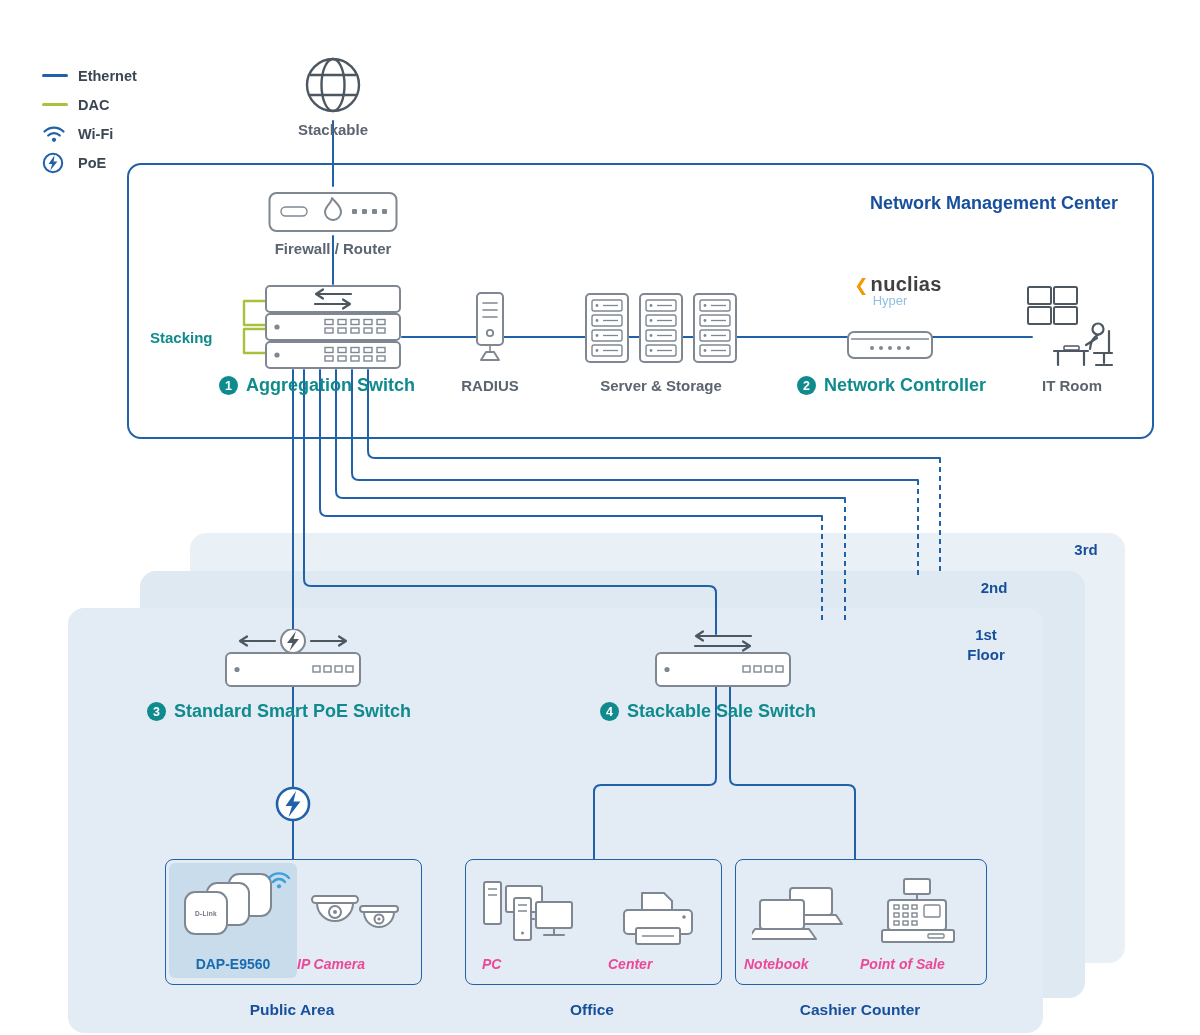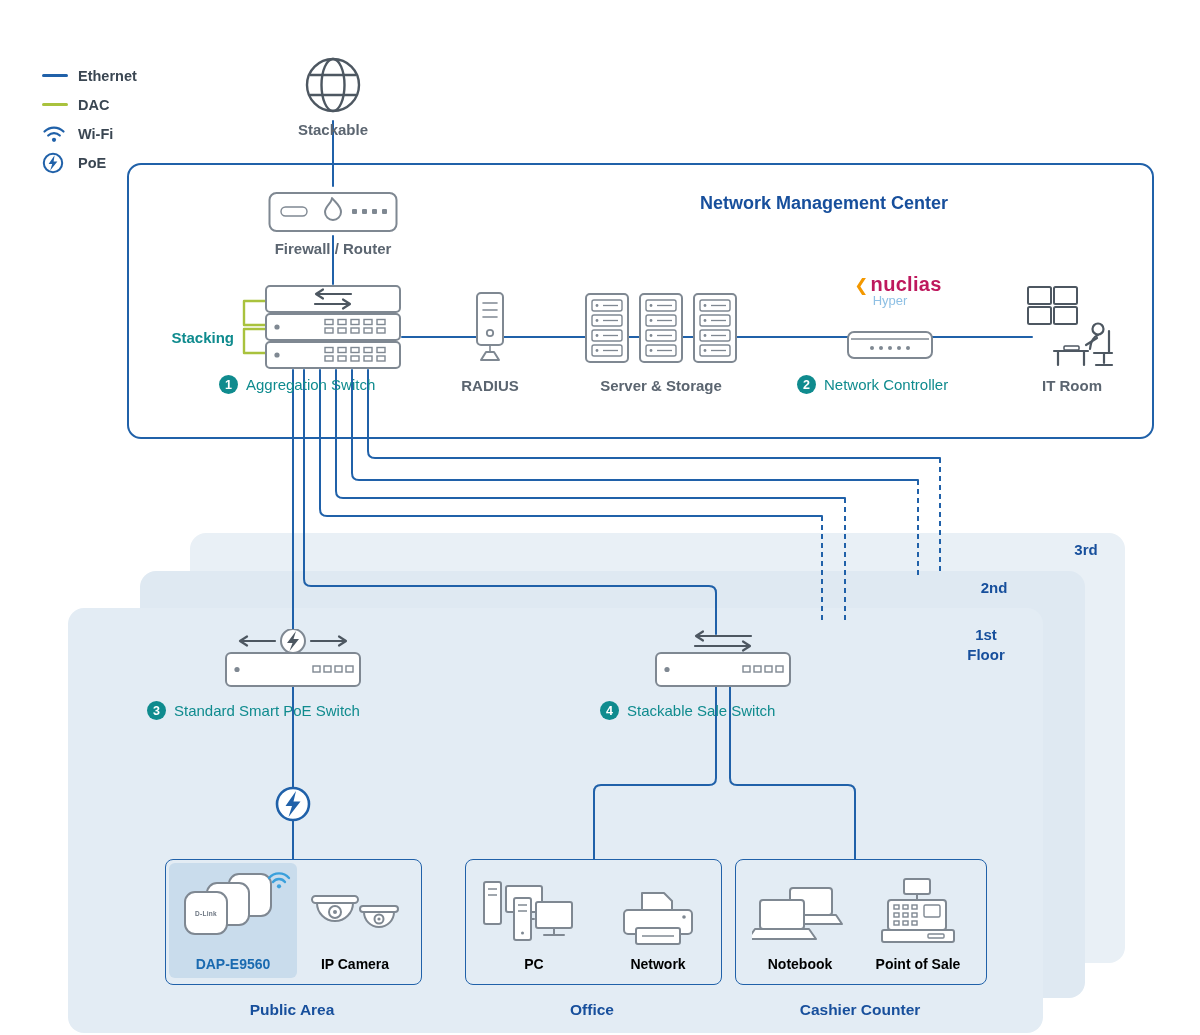--- a/index.html
+++ b/index.html
@@ -7,64 +7,64 @@
          font-family:"Liberation Sans","DejaVu Sans",sans-serif;margin-top:33px;}
 
   
   .panel{position:absolute;border-radius:16px;z-index:1;}
   .panel-3{left:190px;top:500px;width:935px;height:430px;background:#e9f0f6;}
   .panel-2{left:140px;top:538px;width:945px;height:427px;background:#dfe9f2;}
   .panel-1{left:68px;top:575px;width:975px;height:425px;background:#e3ecf4;}
 
   .nmc-box{position:absolute;left:127px;top:130px;width:1023px;height:272px;
            border:2px solid #2061a9;border-radius:14px;z-index:2;}
-  .nmc-title{position:absolute;left:700px;top:160px;width:418px;
+  .nmc-title{position:absolute;left:700px;top:160px;width:418px;text-align:right;
              color:#174f9c;font-weight:bold;font-size:18px;z-index:6;}
 
   #lines{position:absolute;left:0;top:0;z-index:3;pointer-events:none;}
   .ln{stroke:#2061a9;stroke-width:2;fill:none;stroke-linecap:round;stroke-linejoin:round;}
   .ln-dash{stroke:#2061a9;stroke-width:2;fill:none;stroke-dasharray:5 4;stroke-linecap:butt;}
   .ln-green{stroke:#a9c23d;stroke-width:2.4;fill:none;stroke-linejoin:round;stroke-linecap:round;}
 
   .icon{position:absolute;z-index:6;}
   .s-gray{stroke:#7f8892;stroke-width:2;fill:#fff;stroke-linejoin:round;stroke-linecap:round;}
   .s-thin{stroke:#7f8892;stroke-width:1.4;fill:#fff;}
   .s-line{stroke:#7f8892;stroke-width:1.6;fill:none;stroke-linecap:round;}
   .s-dark{stroke:#4d5761;stroke-width:2.2;fill:none;stroke-linejoin:round;stroke-linecap:round;}
   .f-gray{fill:#7f8892;stroke:none;}
   .f-dark{fill:#4d5761;stroke:none;}
 
   .caption{position:absolute;color:#5b6570;font-weight:600;font-size:15px;text-align:center;z-index:6;white-space:nowrap;}
   .num-row{position:absolute;display:flex;align-items:center;gap:8px;z-index:6;}
   .badge{width:19px;height:19px;border-radius:50%;background:#0f8b8e;color:#fff;font-size:12.5px;
          font-weight:bold;display:flex;align-items:center;justify-content:center;flex:none;}
-  .num-label{color:#0f8b8e;font-weight:normal;font-size:15px;white-space:nowrap;}
-  .stacking{position:absolute;left:150px;top:296px;width:84px;text-align:right;
+  .num-label{color:#0f8b8e;font-weight:bold;font-size:18px;white-space:nowrap;}
+  .stacking{position:absolute;left:150px;top:296px;width:84px;
             color:#0f8b8e;font-weight:bold;font-size:15px;z-index:6;}
 
   .legend{position:absolute;left:42px;top:28px;z-index:6;}
   .legend-row{display:flex;align-items:center;gap:10px;height:29px;}
   .legend-swatch{width:26px;display:flex;justify-content:flex-start;}
   .line-swatch{width:26px;height:3px;border-radius:2px;}
   .legend-label{font-size:14.5px;font-weight:600;color:#3a4652;}
 
   .floor-tag{position:absolute;color:#174f9c;font-weight:bold;font-size:15px;text-align:center;
              line-height:1.3;z-index:6;}
 
   .area-box{position:absolute;border:1.6px solid #2061a9;border-radius:8px;z-index:6;}
   .area-title{position:absolute;color:#174f9c;font-weight:bold;font-size:15.5px;text-align:center;z-index:6;}
-  .sub-label{position:absolute;color:#000000;font-weight:600;font-size:14px;text-align:center;white-space:nowrap;}
+  .sub-label{position:absolute;color:#ec4899;font-weight:600;font-size:14px;white-space:nowrap;font-style:italic;}
   .dap-subbox{position:absolute;left:3px;top:3px;width:128px;height:115px;background:#c9dcec;border-radius:6px;}
   .dap-label{position:absolute;left:0;right:0;bottom:6px;text-align:center;color:#1a6ab0;font-weight:bold;font-size:14px;}
   .dlink-mini{position:absolute;left:16px;top:47px;width:42px;text-align:center;font-size:6.5px;
               font-weight:bold;color:#6b7480;letter-spacing:0.3px;}
 
   .nuclias{position:absolute;left:842px;top:240px;width:112px;z-index:6;text-align:center;}
   .nuclias-chevron{color:#f39800;font-weight:bold;font-size:17px;margin-right:2px;}
-  .nuclias-text{color:#be185d;font-weight:bold;font-size:20px;letter-spacing:0.3px;}
+  .nuclias-text{color:#404040;font-weight:bold;font-size:20px;letter-spacing:0.3px;}
   .nuclias-hyper{color:#8fc0e4;font-size:13px;padding-right:16px;margin-top:-3px;}
 </style>
 </head>
 <body>
 
 <div class="stage">
 
   <div class="panel panel-3"></div>
   <div class="panel panel-2"></div>
   <div class="panel panel-1"></div>
@@ -393,21 +393,21 @@
     <div class="sub-label" style="left:16px;top:96px;width:104px">PC</div>
     <svg style="position:absolute;left:152px;top:30px" width="80" height="62" viewBox="0 0 80 62">
       <g class="s-gray">
         <path d="M24 20 V3 H46 L54 11 V20"></path>
         <rect x="6" y="20" width="68" height="24" rx="4"></rect>
         <rect x="18" y="38" width="44" height="16" rx="2"></rect>
       </g>
       <circle cx="66" cy="27" r="1.8" class="f-gray"></circle>
       <line x1="24" y1="46" x2="56" y2="46" stroke="#7f8892" stroke-width="1.5"></line>
     </svg>
-    <div class="sub-label" style="left:142px;top:96px;width:100px">Network</div>
+    <div class="sub-label" style="left:142px;top:96px;width:100px">Center</div>
   </div>
   <div class="area-title" style="left:492px;top:968px;width:200px">Office</div>
 
   <div class="area-box" style="left:735px;top:826px;width:250px;height:124px">
     <svg style="position:absolute;left:16px;top:26px" width="96" height="64" viewBox="0 0 96 64">
       <g class="s-gray">
         <rect x="38" y="2" width="42" height="27" rx="3"></rect>
         <path d="M34 29 H84 L90 38 H28 Z"></path>
         <rect x="8" y="14" width="44" height="29" rx="3"></rect>
         <path d="M3 43 H57 L64 53 H-4 Z"></path>

